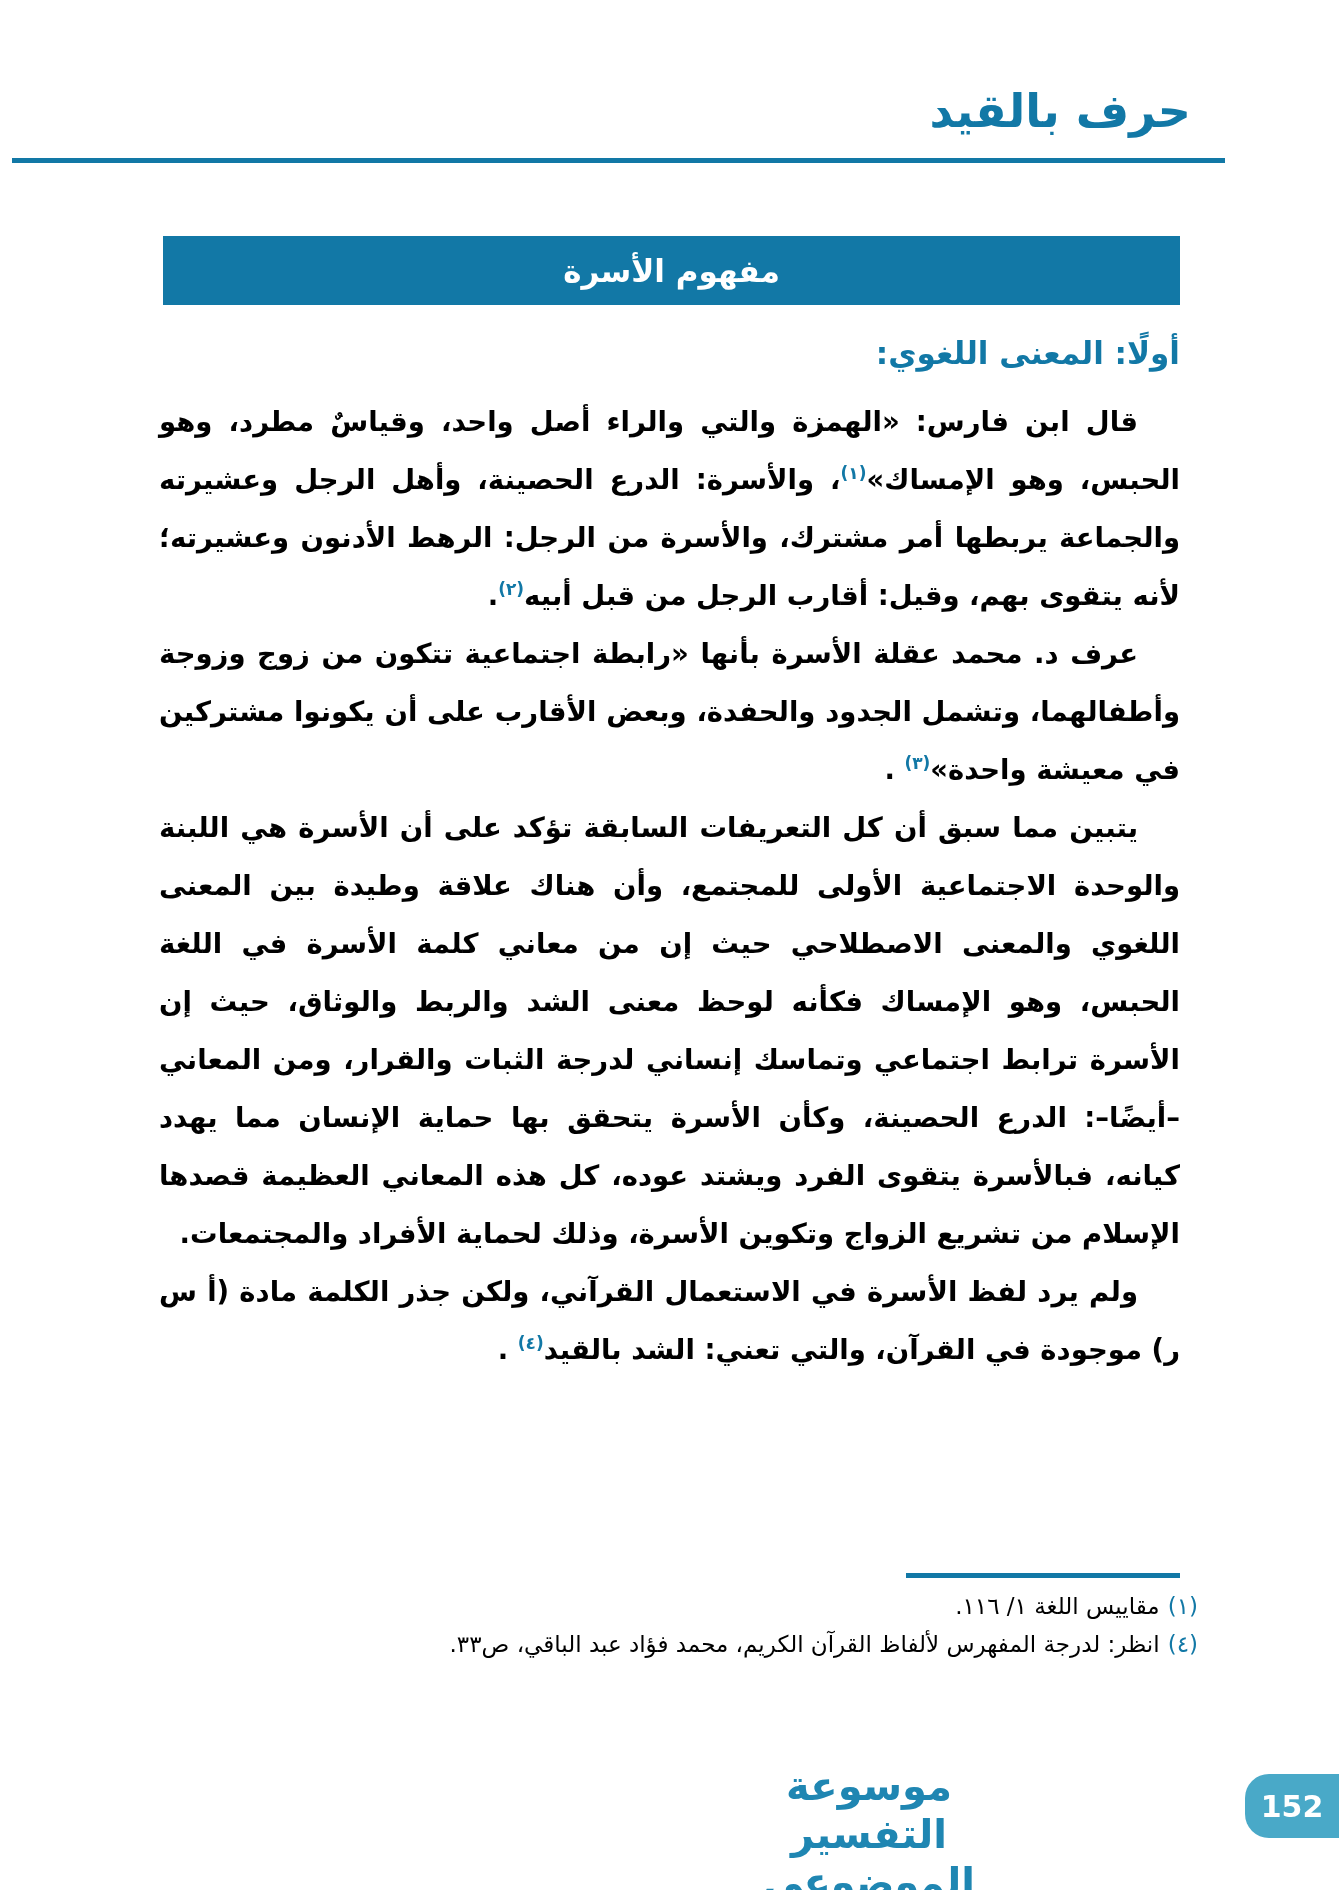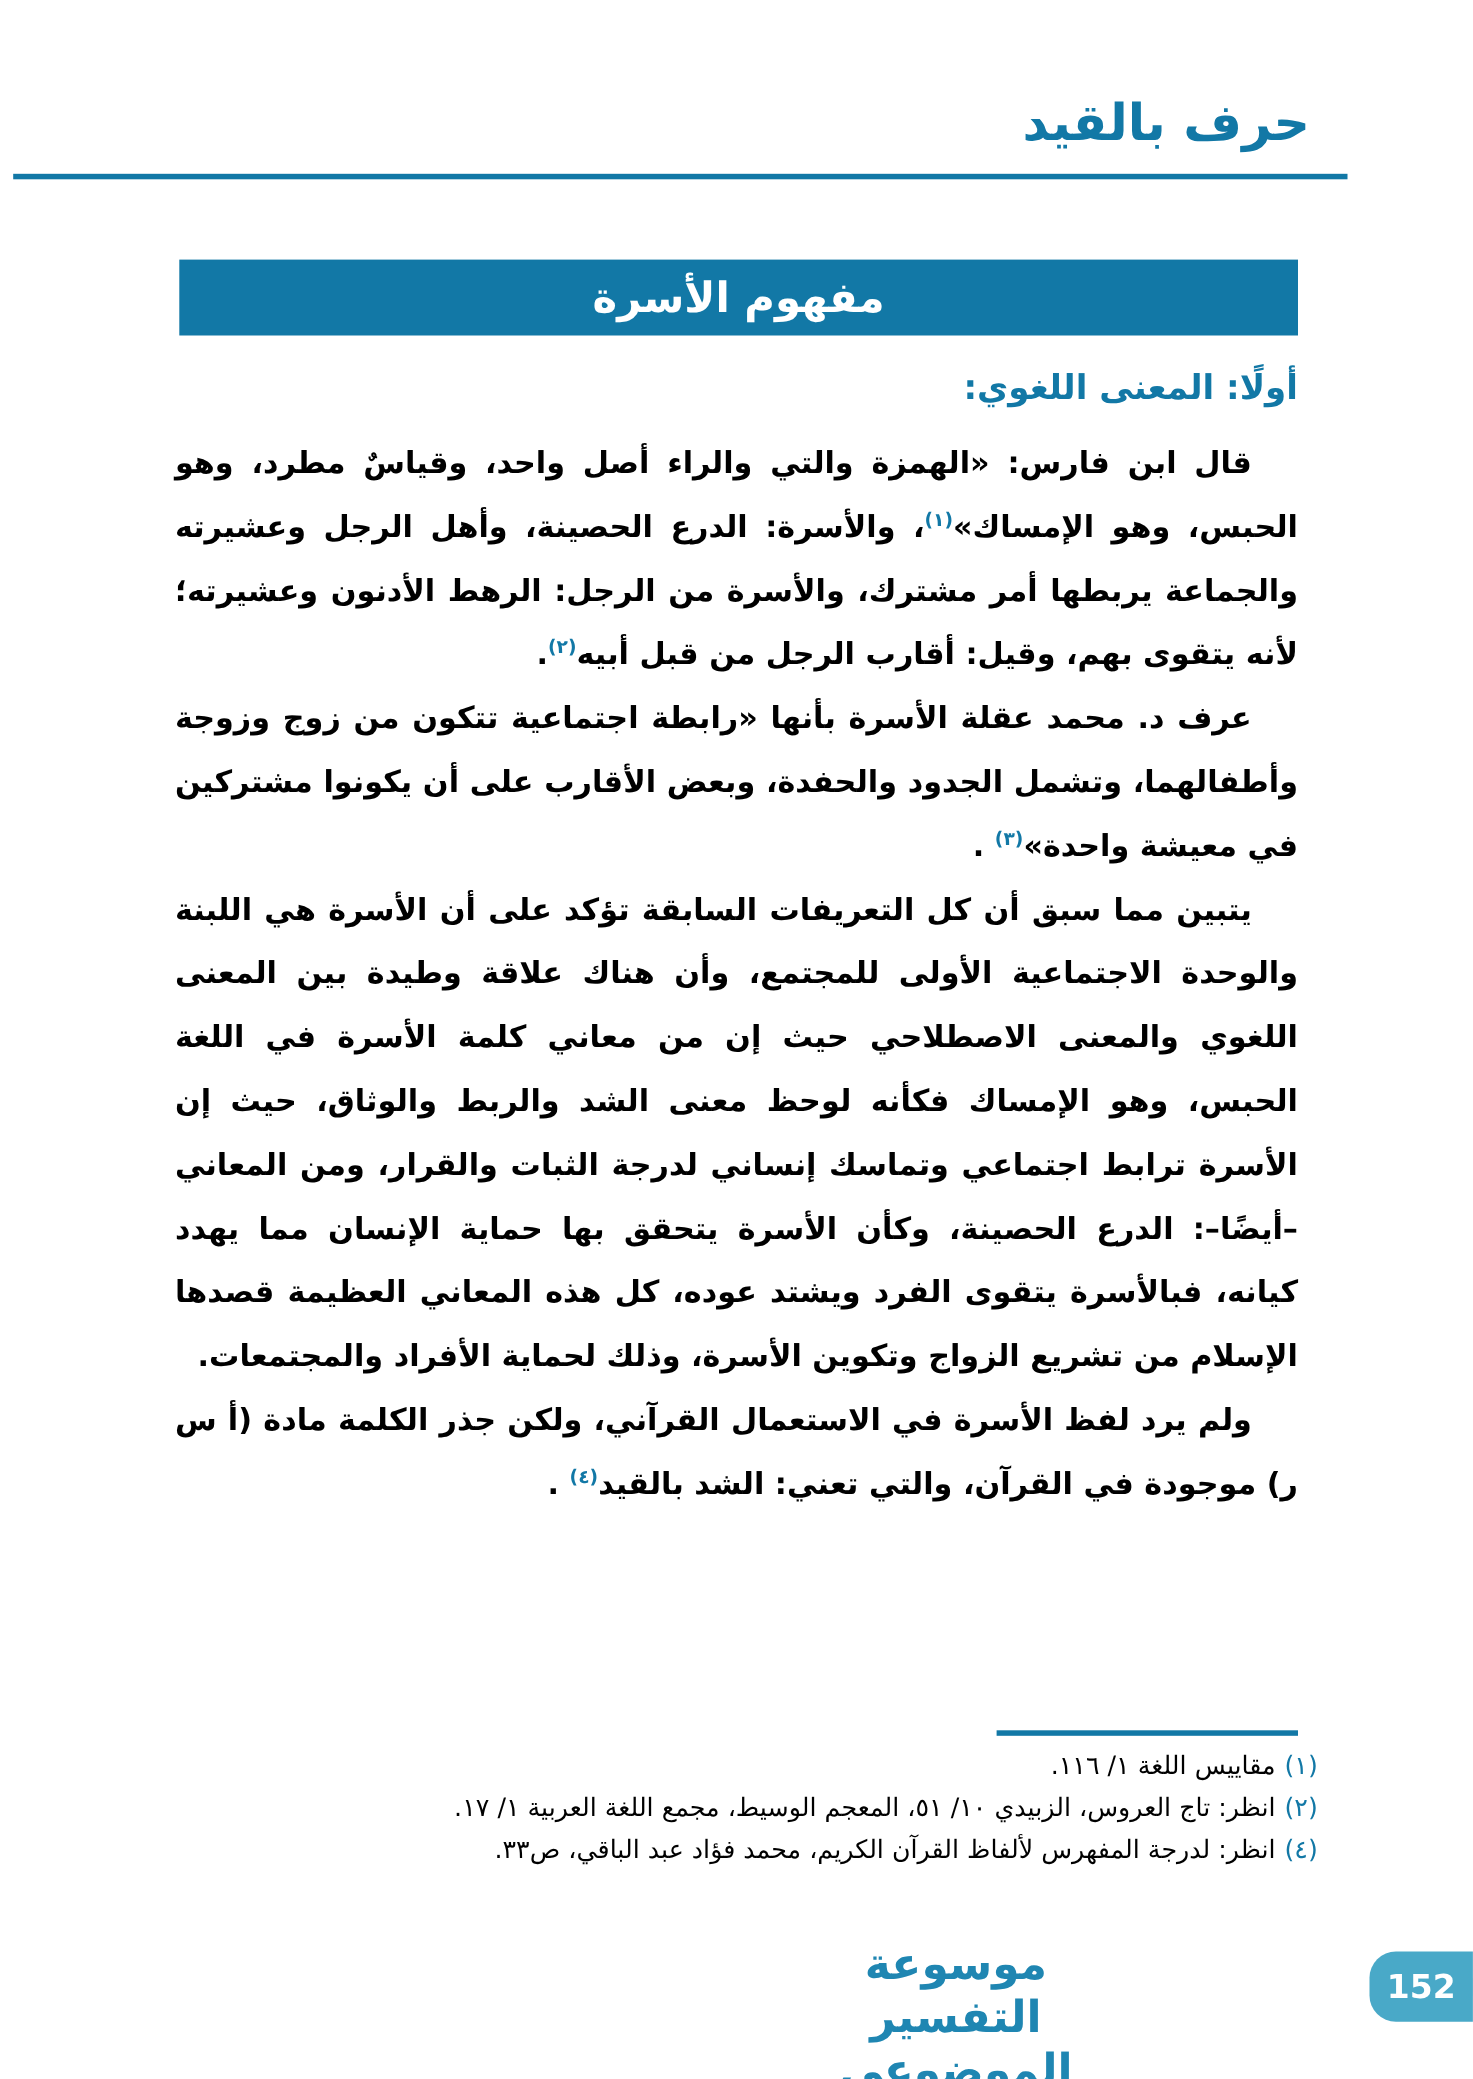--- a/index.html
+++ b/index.html
@@ -19,21 +19,21 @@
   }
   .header-rule{
     position:absolute;top:158px;left:12px;width:1213px;height:5px;
     background:#1278A6;
   }
   
   .banner{
     position:absolute;top:236px;right:159px;width:1017px;height:69px;
     background:#1278A6;color:#ffffff;
     display:flex;align-items:center;justify-content:center;
-    font-size:38px;font-weight:bold;
+    font-size:31px;font-weight:bold;
   }
   
   .content{
     position:absolute;top:316px;right:159px;width:1021px;
     color:#000000;
   }
   .sec-heading{
     color:#1278A6;font-size:31px;font-weight:bold;
     margin:14px 0 16px 0;line-height:46px;
   }
@@ -97,21 +97,20 @@
     <p class="para"><span>يتبين مما سبق أن كل التعريفات السابقة تؤكد على أن الأسرة هي اللبنة والوحدة الاجتماعية الأولى للمجتمع، وأن هناك علاقة وطيدة بين المعنى اللغوي والمعنى الاصطلاحي حيث إن من معاني كلمة الأسرة في اللغة الحبس، وهو الإمساك فكأنه لوحظ معنى الشد والربط والوثاق، حيث إن الأسرة ترابط اجتماعي وتماسك إنساني لدرجة الثبات والقرار، ومن المعاني –أيضًا–: الدرع الحصينة، وكأن الأسرة يتحقق بها حماية الإنسان مما يهدد كيانه، فبالأسرة يتقوى الفرد ويشتد عوده، كل هذه المعاني العظيمة قصدها الإسلام من تشريع الزواج وتكوين الأسرة، وذلك لحماية الأفراد والمجتمعات.</span></p>
 
     <p class="para"><span>ولم يرد لفظ الأسرة في الاستعمال القرآني، ولكن جذر الكلمة مادة (أ س ر) موجودة في القرآن، والتي تعني: الشد بالقيد</span><span class="fnref">(٤)</span><span> .</span></p>
 
   </div>
 
   <div class="footnote-sep"></div>
 
   <div class="footnotes">
       <div class="footnote"><span class="fn-num">(١)</span><span>مقاييس اللغة ١/ ١١٦.</span></div>
-      <div class="footnote"><span class="fn-num">(٢)</span><span>انظر: تاج العروس، الزبيدي ١٠/ ٥١، المعجم الوسيط، مجمع اللغة العربية ١/ ١٧.</span></div>
       <div class="footnote"><span class="fn-num">(٤)</span><span>انظر: لدرجة المفهرس لألفاظ القرآن الكريم، محمد فؤاد عبد الباقي، ص٣٣.</span></div>
     </div>
 
   <div class="footer-logo">
     <div class="logo-main">موسوعة التفسير الموضوعي</div>
 
   </div>
 
   <div class="page-badge">
     <span>152</span>

